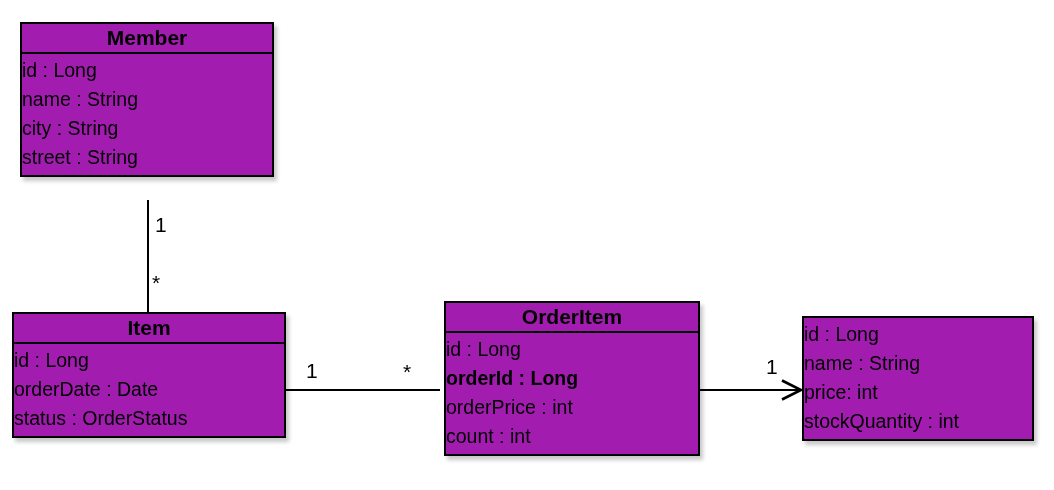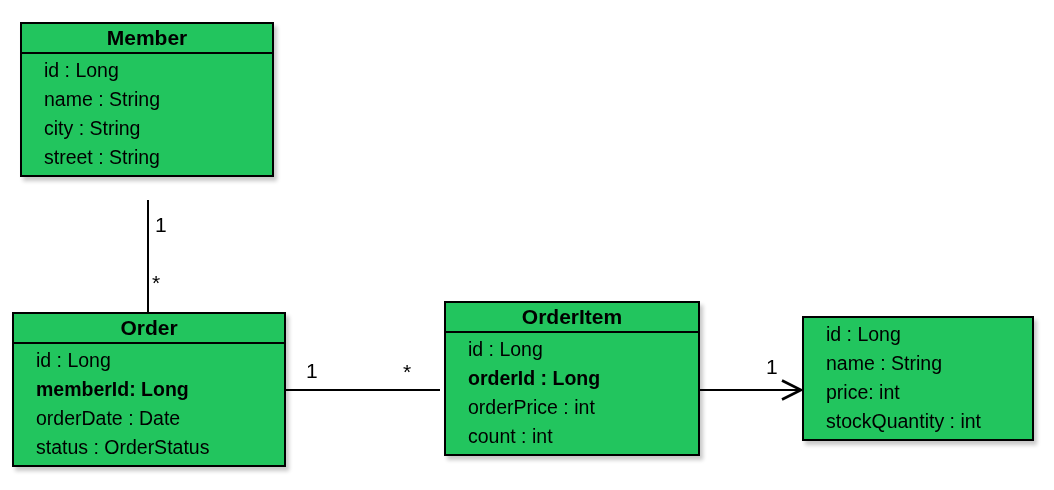--- a/index.html
+++ b/index.html
@@ -9,34 +9,34 @@
     height: 490px;
     background: #ffffff;
     font-family: "Liberation Sans", "DejaVu Sans", sans-serif;
     color: #000000;
     overflow: hidden;
   }
   .uml-class {
     position: absolute;
     box-sizing: border-box;
     border: 2px solid #000000;
-    background: #22c55e;
+    background: #a21caf;
     box-shadow: 3px 4px 4px rgba(0,0,0,0.22);
     z-index: 3;
   }
   .uml-title {
     font-weight: 700;
     font-size: 21px;
     line-height: 26px;
     text-align: center;
     border-bottom: 2px solid #000000;
     padding: 1px 6px;
     white-space: nowrap;
   }
-  .uml-attrs { padding: 2px 22px 3px; }
+  .uml-attrs { padding: 2px 0 3px; }
   .attr {
     font-size: 19.5px;
     line-height: 29px;
     white-space: nowrap;
   }
   .attr.bold { font-weight: 700; }
 
   .edge {
     position: absolute;
     background: #000000;
@@ -93,24 +93,23 @@
     <div class="uml-title">Member</div>
     <div class="uml-attrs">
       <div class="attr">id : Long</div>
       <div class="attr">name : String</div>
       <div class="attr">city : String</div>
       <div class="attr">street : String</div>
     </div>
   </div>
 
   <div class="uml-class" id="box-order">
-    <div class="uml-title">Order</div>
+    <div class="uml-title">Item</div>
     <div class="uml-attrs">
       <div class="attr">id : Long</div>
-      <div class="attr bold">memberId: Long</div>
       <div class="attr">orderDate : Date</div>
       <div class="attr">status : OrderStatus</div>
     </div>
   </div>
 
   <div class="uml-class" id="box-orderitem">
     <div class="uml-title">OrderItem</div>
     <div class="uml-attrs">
       <div class="attr">id : Long</div>
       <div class="attr bold">orderId : Long</div>

